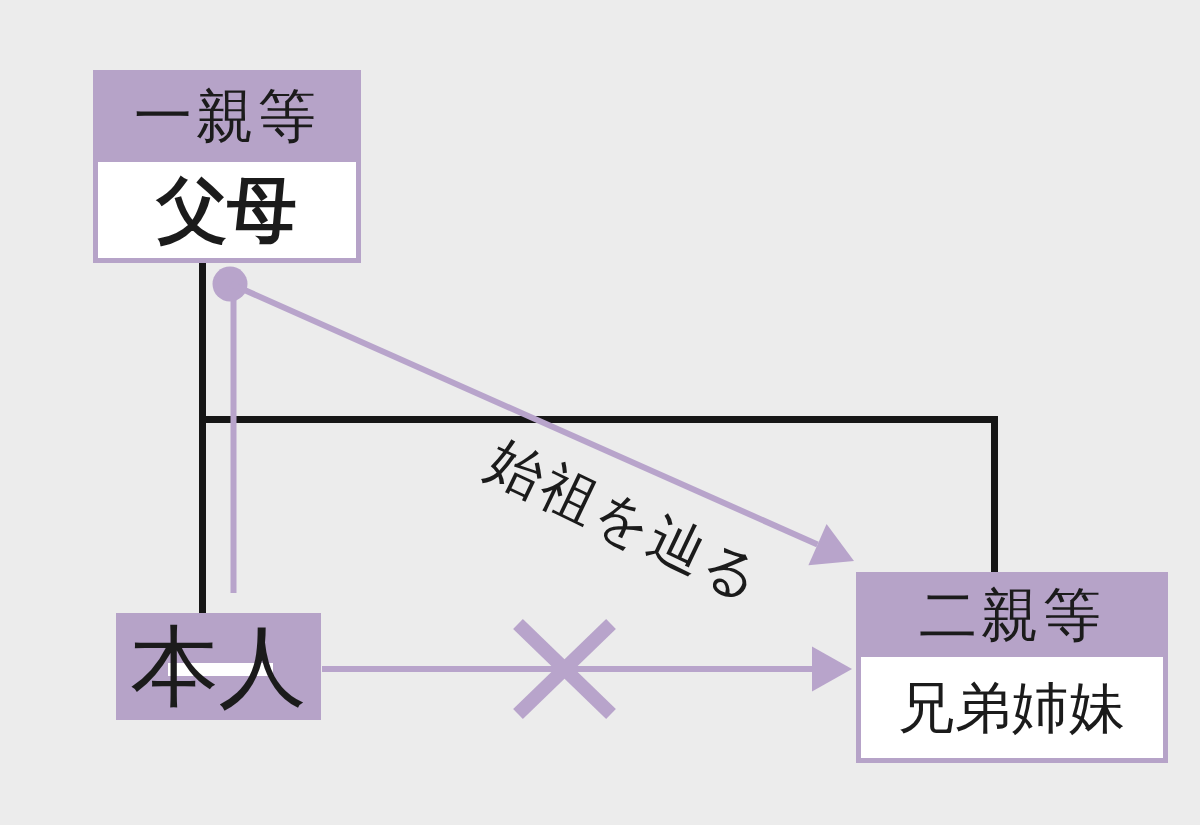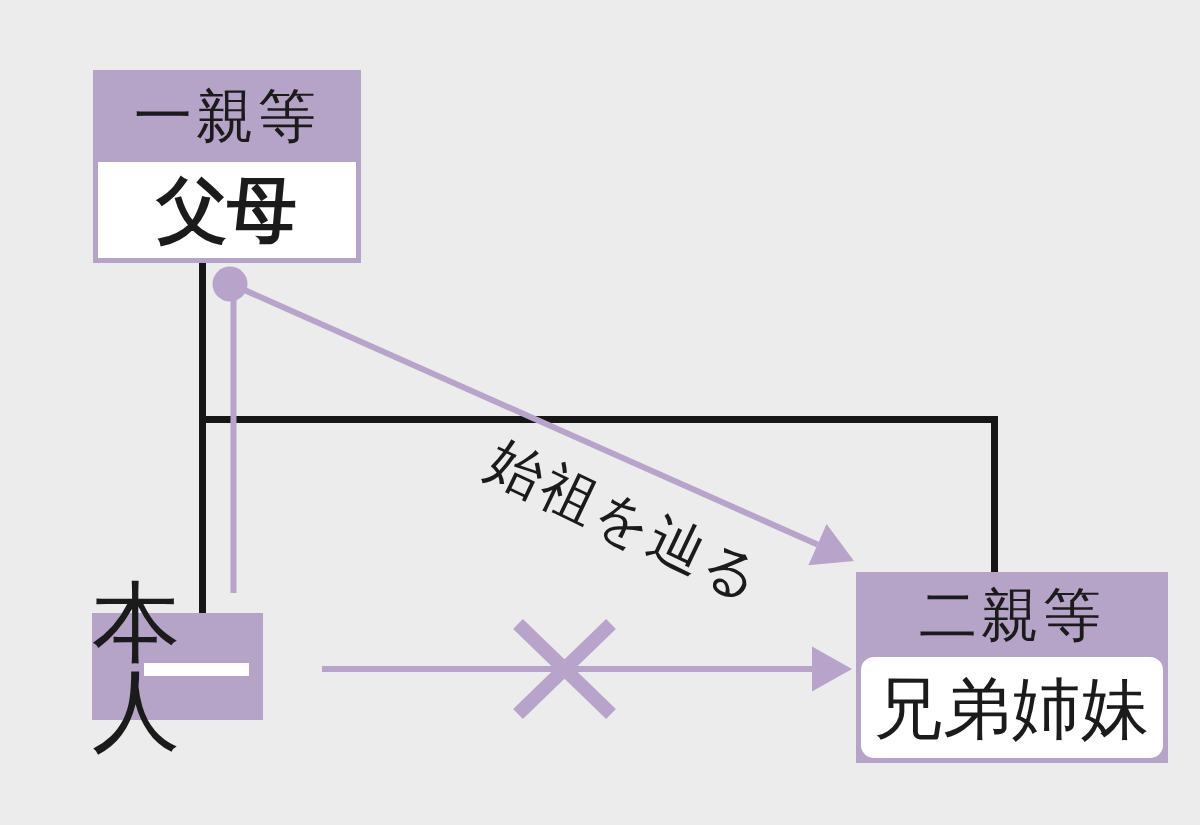--- a/index.html
+++ b/index.html
@@ -57,27 +57,27 @@
   .node-first .node-hdr { height: 92px; }
   .node-first .node-bdy { font-size: 70px; font-weight: bold; }
   .node-second {
     left: 856px;
     top: 572px;
     width: 312px;
     height: 191px;
     text-align: right;
   }
   .node-second .node-hdr { height: 85px; }
-  .node-second .node-bdy { font-size: 68px; letter-spacing: 1px; border-radius: 13px; }
+  .node-second .node-bdy { font-size: 56px; letter-spacing: 1px; }
   
   .node-self {
     position: absolute;
-    left: 92px;
+    left: 116px;
     top: 613px;
-    width: 171px;
+    width: 205px;
     height: 107px;
     background: #b6a3c8;
   }
   .node-self-label {
     position: absolute;
     left: 0;
     top: 0;
     width: 100%;
     height: 100%;
     display: flex;

